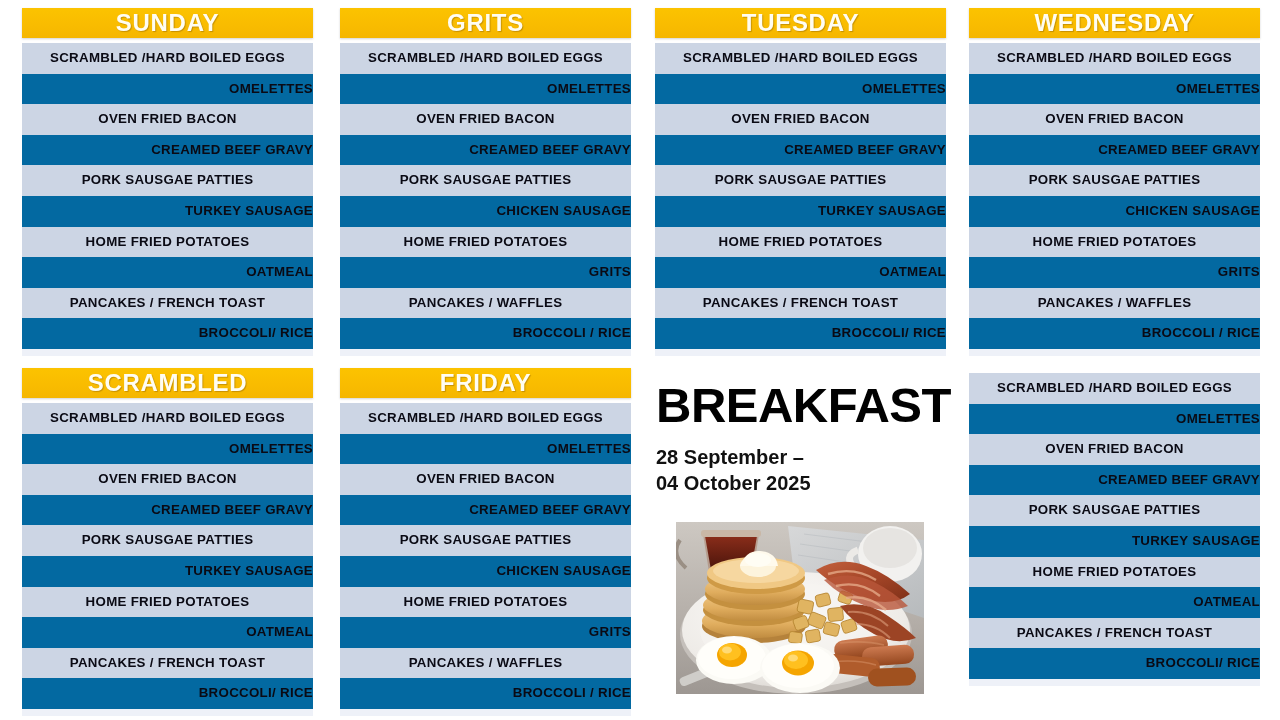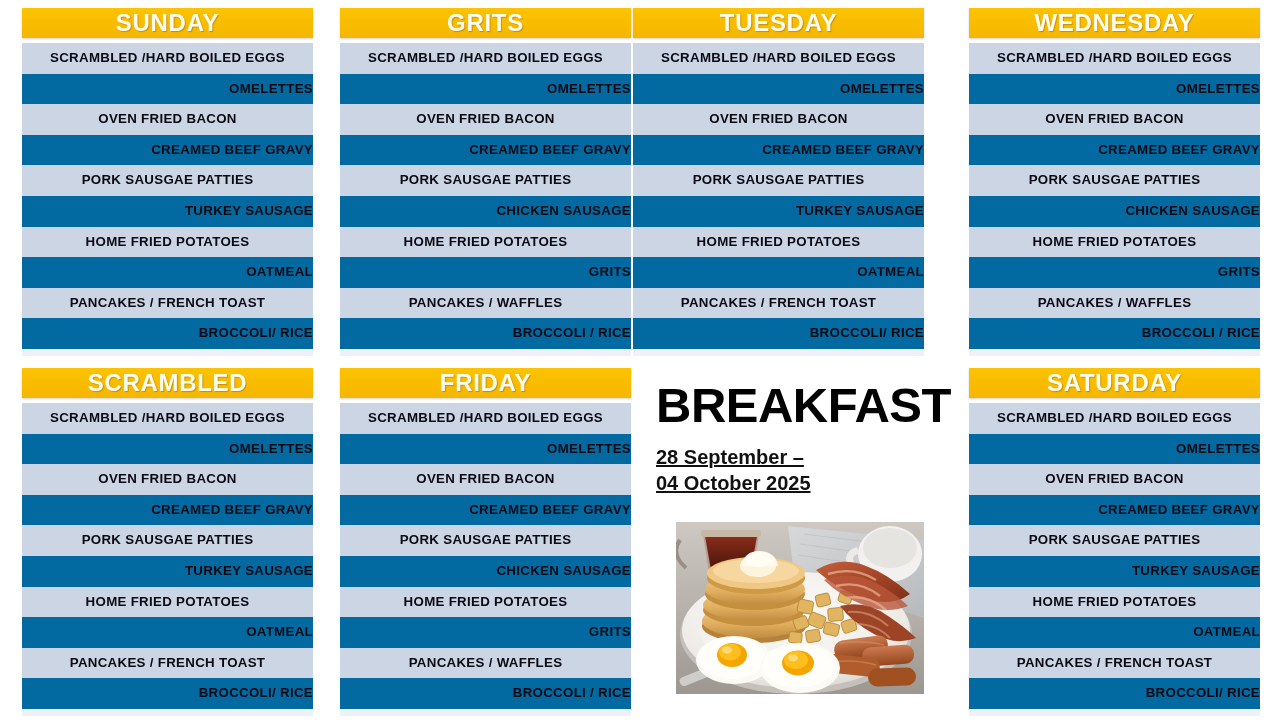--- a/index.html
+++ b/index.html
@@ -22,21 +22,21 @@
     height: 720px;
   }
 
   
   .day-col {
     position: absolute;
     width: 291px;
   }
   .day-col.c1 { left: 22px; }
   .day-col.c2 { left: 340px; }
-  .day-col.c3 { left: 633px; }
+  .day-col.c3 { left: 655px; }
   .day-col.c4 { left: 969px; }
   .day-col.r1 { top: 8px; }
   .day-col.r2 { top: 368px; }
 
   .day-header {
     height: 30px;
     line-height: 30px;
     text-align: center;
     background: linear-gradient(180deg, #fcc300 0%, #f9bc00 55%, #f5b600 100%);
     color: #fffdf2;
@@ -88,21 +88,20 @@
     font-family: "Liberation Sans", sans-serif;
     white-space: nowrap;
   }
   #date-range {
     margin-top: 14px;
     font-size: 20px;
     font-weight: bold;
     color: #111111;
     line-height: 1.28;
     font-family: "Liberation Sans", sans-serif;
-    text-decoration: underline;
   }
 
   
   #food-photo {
     position: absolute;
     left: 676px;
     top: 522px;
     width: 248px;
     height: 172px;
     overflow: hidden;
@@ -205,21 +204,20 @@
       <div class="item-row odd">PORK SAUSGAE PATTIES</div>
       <div class="item-row even">CHICKEN SAUSAGE</div>
       <div class="item-row odd">HOME FRIED POTATOES</div>
       <div class="item-row even">GRITS</div>
       <div class="item-row odd">PANCAKES / WAFFLES</div>
       <div class="item-row even">BROCCOLI / RICE</div>
     </div>
   </div>
 
   <div class="day-col c4 r2">
-    <div class="day-header">SATURDAY</div>
     <div class="items">
       <div class="item-row odd">SCRAMBLED /HARD BOILED  EGGS</div>
       <div class="item-row even">OMELETTES</div>
       <div class="item-row odd">OVEN FRIED BACON</div>
       <div class="item-row even">CREAMED BEEF GRAVY</div>
       <div class="item-row odd">PORK SAUSGAE PATTIES</div>
       <div class="item-row even">TURKEY SAUSAGE</div>
       <div class="item-row odd">HOME FRIED POTATOES</div>
       <div class="item-row even">OATMEAL</div>
       <div class="item-row odd">PANCAKES / FRENCH TOAST</div>

